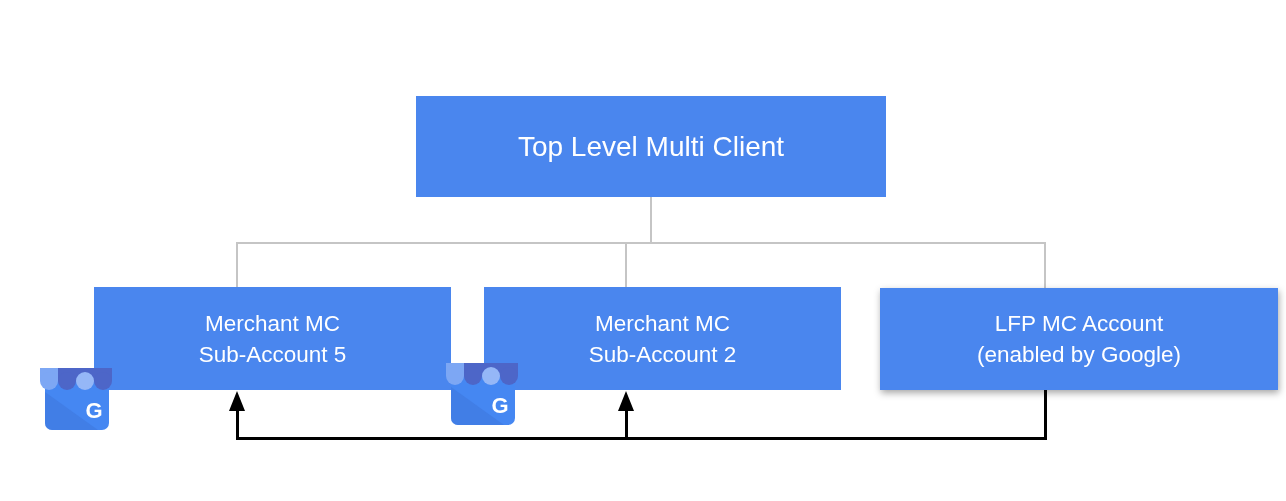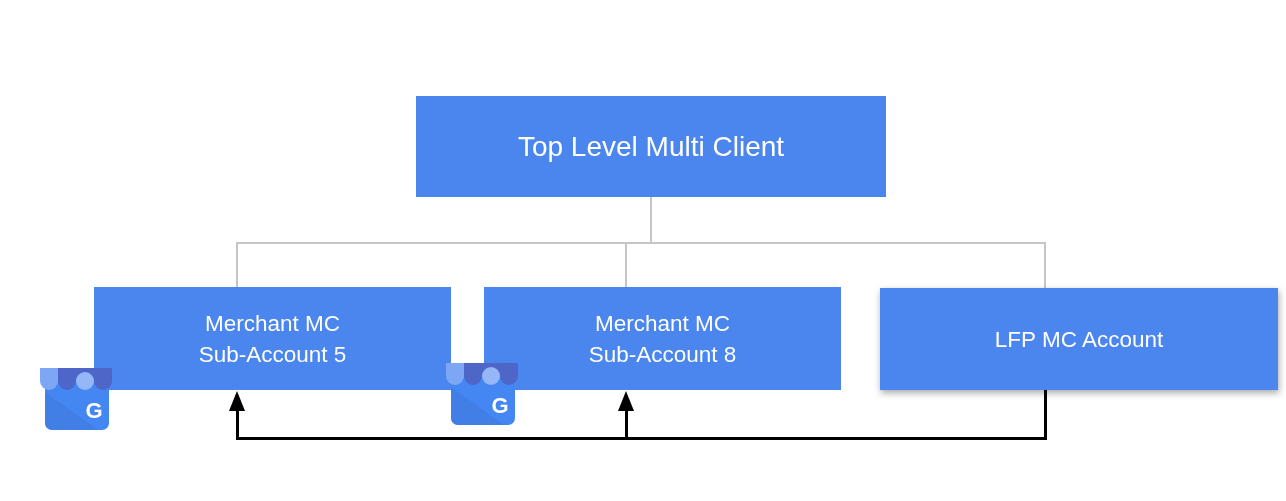--- a/index.html
+++ b/index.html
@@ -82,25 +82,26 @@
     <span class="line">Top Level Multi Client</span>
   </div>
 
   <div class="box child-box box-sub1">
     <span class="line">Merchant MC</span>
     <span class="line">Sub-Account 5</span>
   </div>
 
   <div class="box child-box box-sub2">
     <span class="line">Merchant MC</span>
-    <span class="line">Sub-Account 8</span>
+    <span class="line">Sub-Account 2</span>
   </div>
 
   <div class="box child-box box-lfp">
     <span class="line">LFP MC Account</span>
+    <span class="line">(enabled by Google)</span>
   </div>
 
   <div class="gmb-icon gmb-1">
     <svg width="72" height="64" viewBox="0 0 72 64" xmlns="http://www.w3.org/2000/svg">
       <clipPath id="bodyclip-a">
           <rect x="5" y="10" width="64" height="52" rx="7"></rect>
         </clipPath>
       <rect x="5" y="10" width="64" height="52" rx="7" fill="#4587f2"></rect>
       <polygon points="5,24 58,62 5,62" clip-path="url(#bodyclip-a)" fill="#3e77dd" opacity="0.55"></polygon>
       <rect x="0" y="0" width="18" height="13" fill="#7da7f4"></rect>

